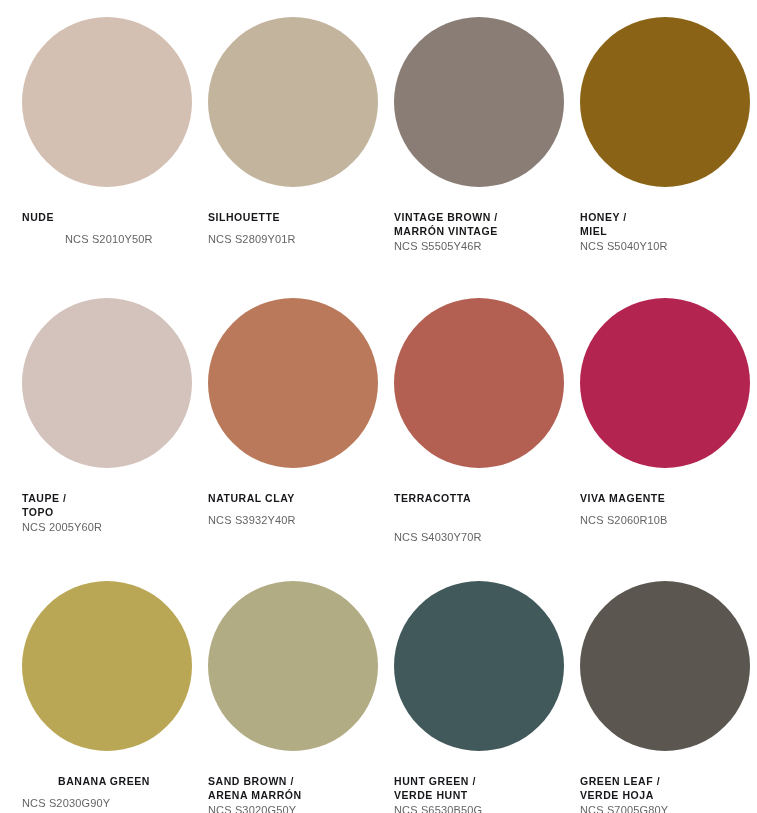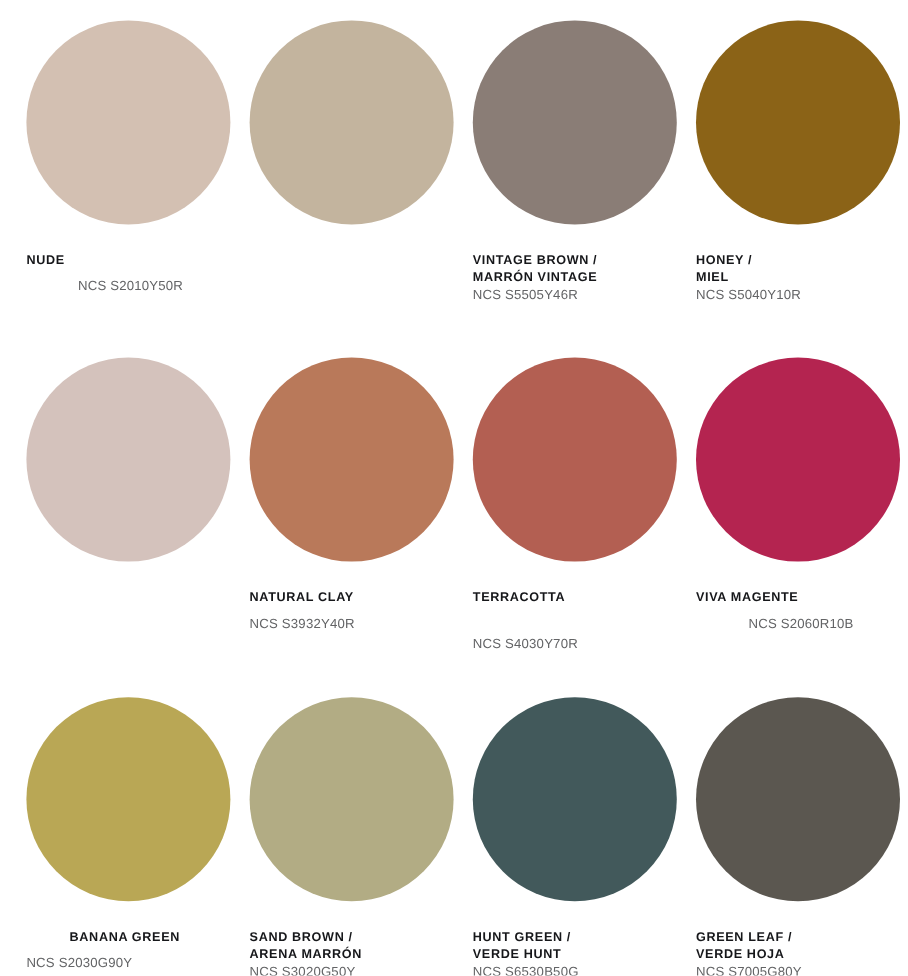--- a/index.html
+++ b/index.html
@@ -90,20 +90,24 @@
   <section class="row row-0">
     <div class="swatch swatch-0">
       <div class="disc" style="background-color: rgb(211, 192, 178);"></div>
       <div class="caption">
         <div class="name" style="color: rgb(22, 23, 26);">NUDE</div>
         <div class="code" style="color: rgb(99, 100, 102); margin-left: 43px;">NCS S2010Y50R</div>
       </div>
     </div>
     <div class="swatch swatch-1">
       <div class="disc" style="background-color: rgb(195, 180, 158);"></div>
+      <div class="caption">
+        <div class="name" style="color: rgb(22, 23, 26);">SILHOUETTE</div>
+        <div class="code" style="color: rgb(99, 100, 102);">NCS S2809Y01R</div>
+      </div>
     </div>
     <div class="swatch swatch-2 two-line">
       <div class="disc" style="background-color: rgb(138, 125, 118);"></div>
       <div class="caption">
         <div class="name" style="color: rgb(22, 23, 26);">VINTAGE BROWN /
 MARRÓN VINTAGE</div>
         <div class="code" style="color: rgb(99, 100, 102);">NCS S5505Y46R</div>
       </div>
     </div>
     <div class="swatch swatch-3 two-line">
@@ -112,40 +116,45 @@
         <div class="name" style="color: rgb(22, 23, 26);">HONEY /
 MIEL</div>
         <div class="code" style="color: rgb(99, 100, 102);">NCS S5040Y10R</div>
       </div>
     </div>
   </section>
 
   <section class="row row-1">
     <div class="swatch swatch-0 two-line">
       <div class="disc" style="background-color: rgb(212, 194, 188);"></div>
+      <div class="caption">
+        <div class="name" style="color: rgb(22, 23, 26);">TAUPE /
+TOPO</div>
+        <div class="code" style="color: rgb(99, 100, 102);">NCS 2005Y60R</div>
+      </div>
     </div>
     <div class="swatch swatch-1">
       <div class="disc" style="background-color: rgb(185, 121, 90);"></div>
       <div class="caption">
         <div class="name" style="color: rgb(22, 23, 26);">NATURAL CLAY</div>
         <div class="code" style="color: rgb(99, 100, 102);">NCS S3932Y40R</div>
       </div>
     </div>
     <div class="swatch swatch-2">
       <div class="disc" style="background-color: rgb(179, 95, 82);"></div>
       <div class="caption">
         <div class="name" style="color: rgb(22, 23, 26);">TERRACOTTA</div>
         <div class="code" style="color: rgb(99, 100, 102); margin-top: 24px;">NCS S4030Y70R</div>
       </div>
     </div>
     <div class="swatch swatch-3">
       <div class="disc" style="background-color: rgb(180, 36, 80);"></div>
       <div class="caption">
         <div class="name" style="color: rgb(22, 23, 26);">VIVA MAGENTE</div>
-        <div class="code" style="color: rgb(99, 100, 102); text-align: center;">NCS S2060R10B</div>
+        <div class="code" style="color: rgb(99, 100, 102);">NCS S2060R10B</div>
       </div>
     </div>
   </section>
 
   <section class="row row-2">
     <div class="swatch swatch-0">
       <div class="disc" style="background-color: rgb(185, 167, 85);"></div>
       <div class="caption">
         <div class="name" style="color: rgb(22, 23, 26); padding-left: 36px;">BANANA GREEN</div>
         <div class="code" style="color: rgb(99, 100, 102);">NCS S2030G90Y</div>

